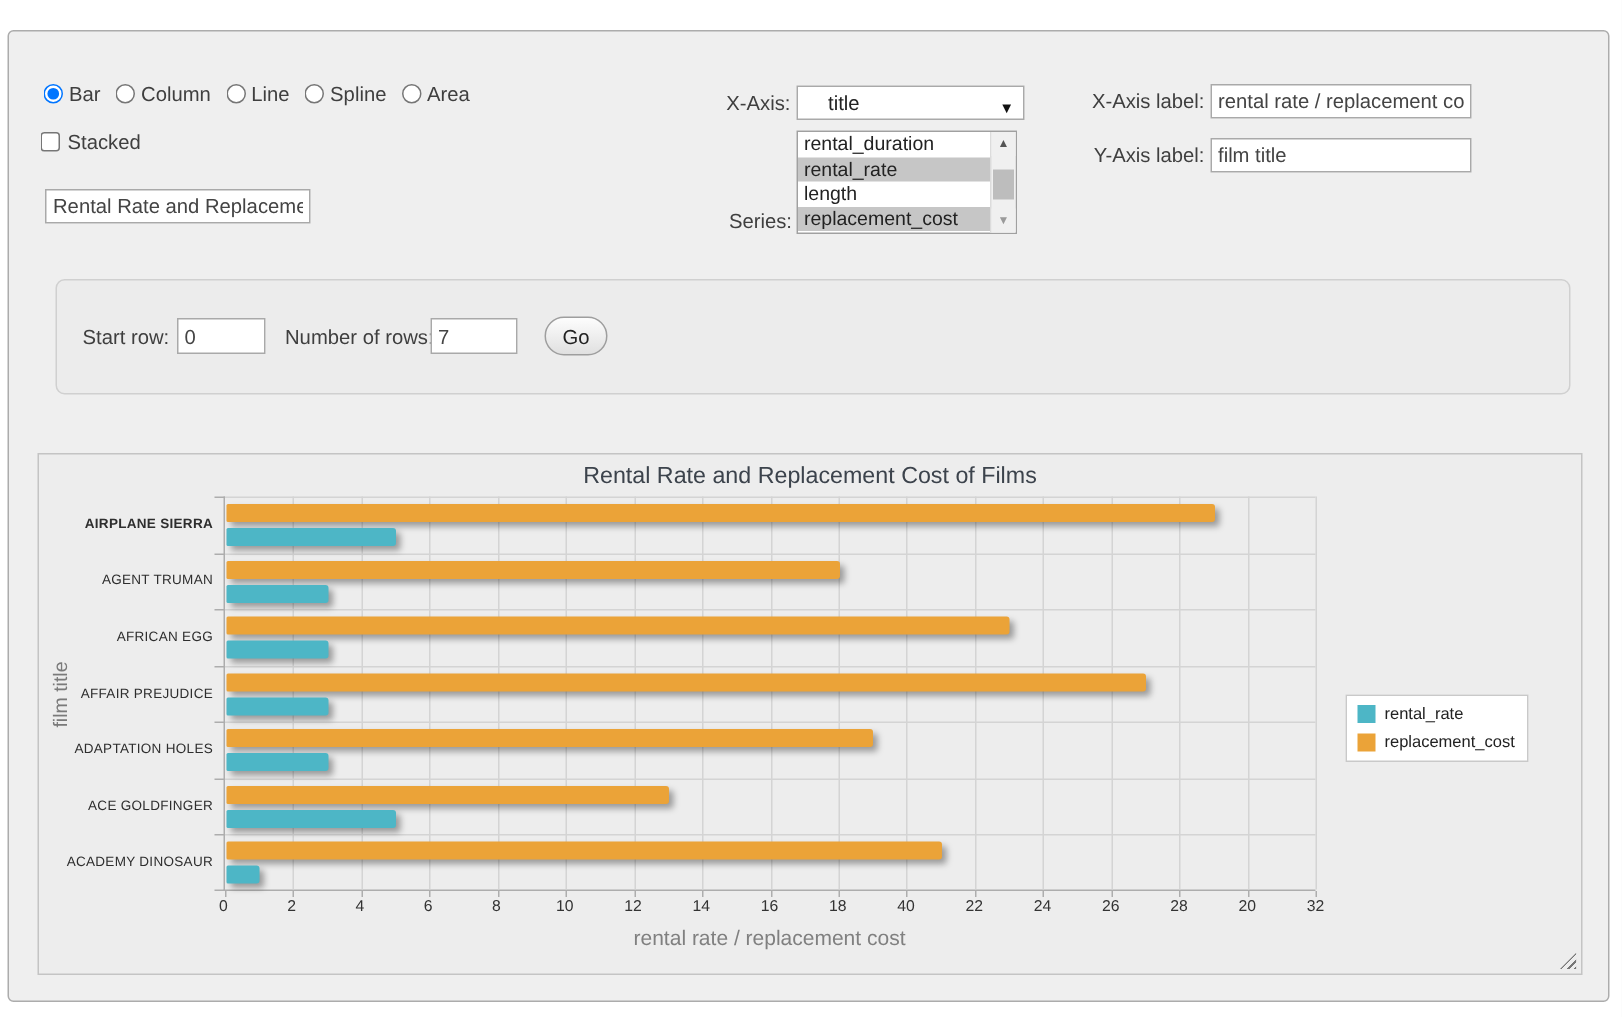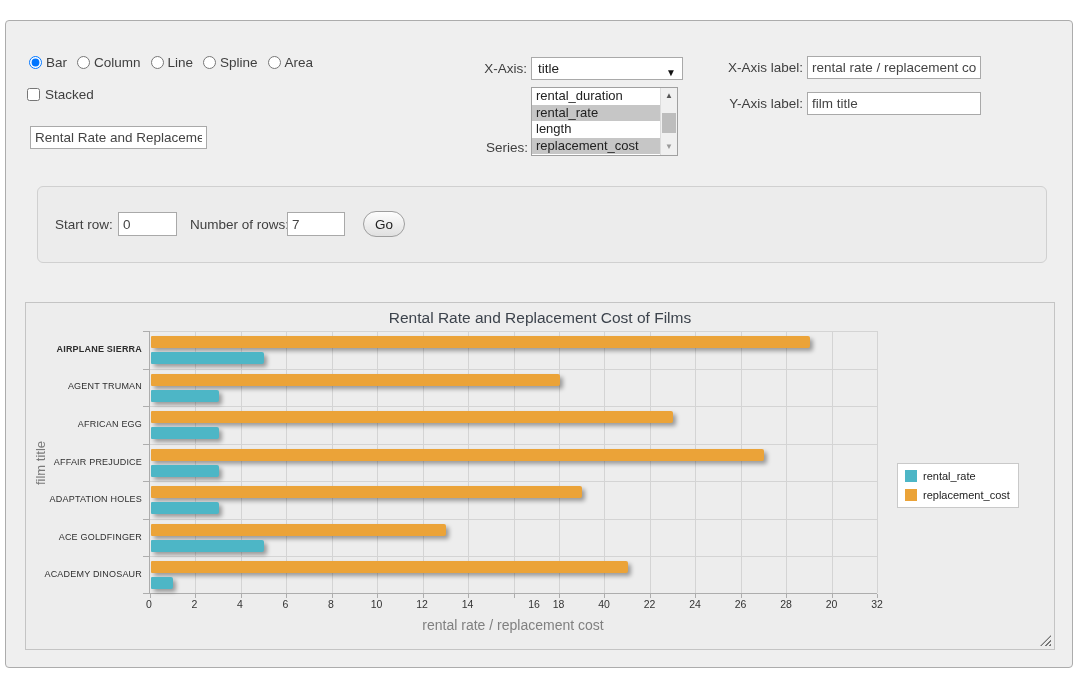--- a/index.html
+++ b/index.html
@@ -21,21 +21,21 @@
     font-family:"Liberation Sans",sans-serif; font-size:13.5px; color:#444; padding:2px 4px; }
 
   
   .radiorow { position:absolute; left:29px; top:55px; display:flex; gap:10px; align-items:center; }
   .radiorow label { display:flex; align-items:center; gap:4px; font-size:13.5px; color:#3f3f3f; cursor:default; }
   .checkrow { position:absolute; left:27px; top:87px; display:flex; align-items:center; gap:5px;
     font-size:13.5px; color:#3f3f3f; }
 
   
   .select { position:absolute; left:531px; top:57px; width:152px; height:23px; background:#fff;
-    border:1px solid #a9a9a9; font-size:13.5px; color:#222; line-height:21px; padding-left:6px; }
+    border:1px solid #a9a9a9; font-size:13.5px; color:#222; line-height:21px; padding-left:20px; }
   .select .arrow { position:absolute; right:6px; top:4px; font-size:10px; color:#111; }
 
   
   .mselect { position:absolute; left:531px; top:87px; width:147px; height:69px; background:#fff;
     border:1px solid #a0a0a0; display:flex; }
   .mselect .opts { flex:1 1 auto; overflow:hidden; }
   .opt { font-size:13px; color:#222; line-height:16.6px; padding-left:4px; white-space:nowrap; }
   .opt.sel { background:#c6c6c6; }
   .sbar { width:17px; background:#f0f0f0; border-left:1px solid #dcdcdc; position:relative; }
   .sbtn { position:absolute; left:0; width:16px; height:16px; background:#f0f0f0; text-align:center;
@@ -226,21 +226,21 @@
       </div>
     <div id="xticks">
         <div class="xtick" style="left: 123px; top: 295px;">0</div>
         <div class="xtick" style="left: 168.5px; top: 295px;">2</div>
         <div class="xtick" style="left: 214px; top: 295px;">4</div>
         <div class="xtick" style="left: 259.5px; top: 295px;">6</div>
         <div class="xtick" style="left: 305px; top: 295px;">8</div>
         <div class="xtick" style="left: 350.5px; top: 295px;">10</div>
         <div class="xtick" style="left: 396px; top: 295px;">12</div>
         <div class="xtick" style="left: 441.5px; top: 295px;">14</div>
-        <div class="xtick" style="left: 508px; top: 295px;">16</div>
+        <div class="xtick" style="left: 487px; top: 295px;">16</div>
         <div class="xtick" style="left: 532.5px; top: 295px;">18</div>
         <div class="xtick" style="left: 578px; top: 295px;">40</div>
         <div class="xtick" style="left: 623.5px; top: 295px;">22</div>
         <div class="xtick" style="left: 669px; top: 295px;">24</div>
         <div class="xtick" style="left: 714.5px; top: 295px;">26</div>
         <div class="xtick" style="left: 760px; top: 295px;">28</div>
         <div class="xtick" style="left: 805.5px; top: 295px;">20</div>
         <div class="xtick" style="left: 851px; top: 295px;">32</div>
       </div>
     <div class="xtitle">rental rate / replacement cost</div>

